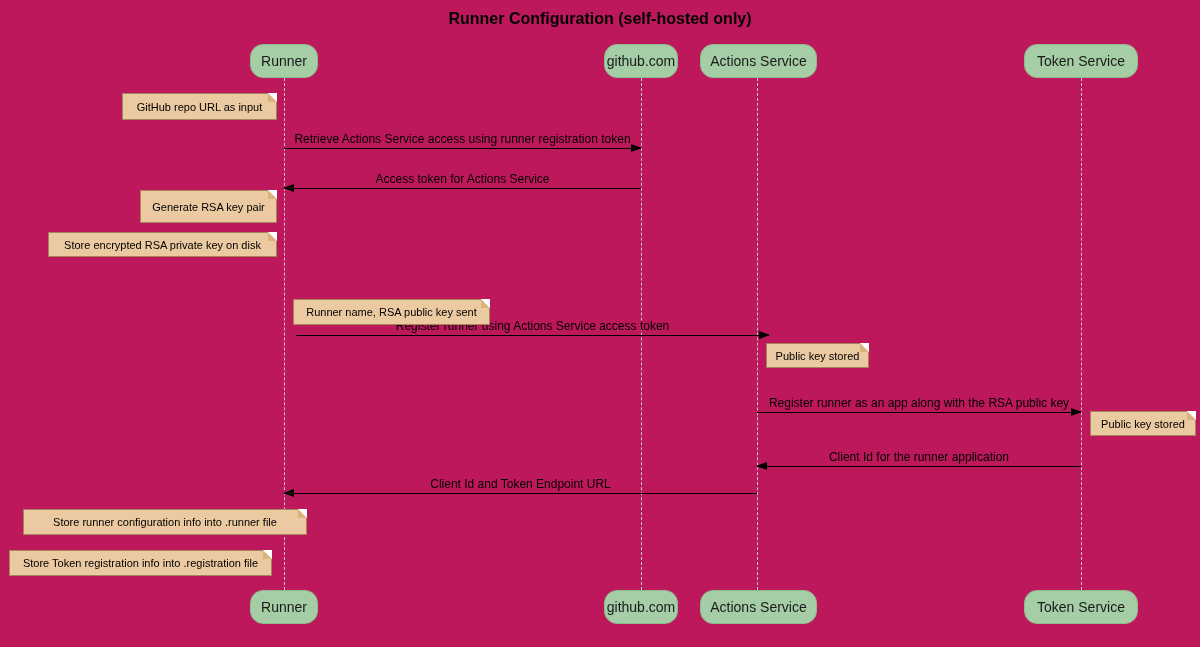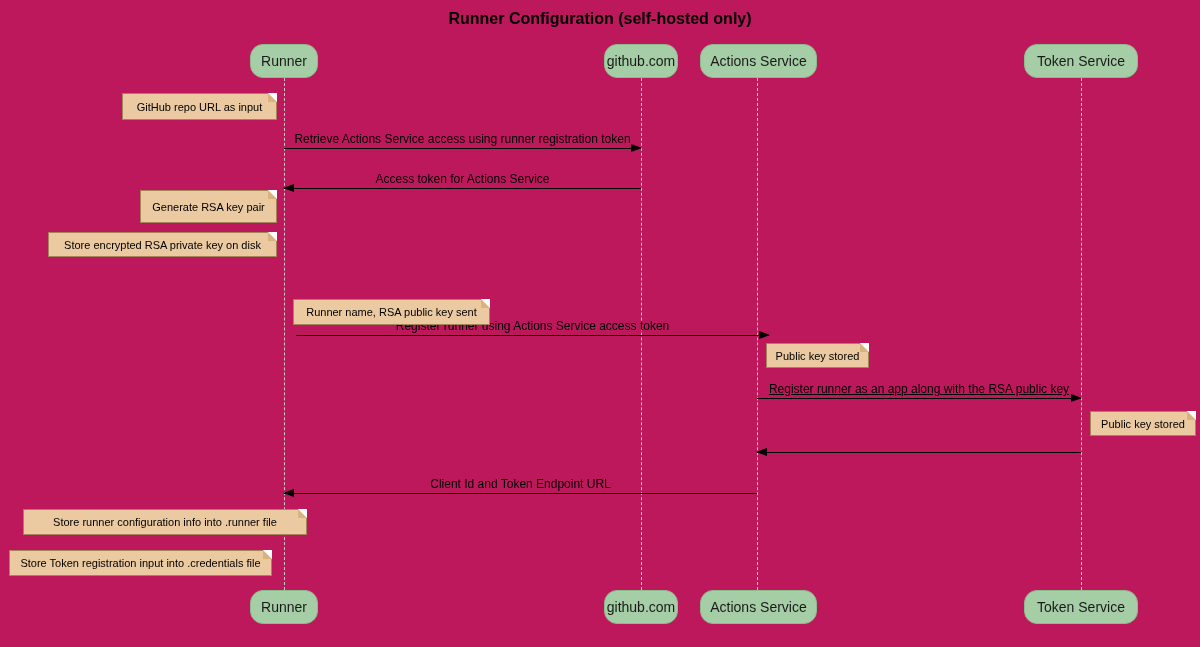--- a/index.html
+++ b/index.html
@@ -87,42 +87,43 @@
     </div>
   </div>
 
   <div class="msg" style="left:296px; top:271px; width:473px;margin-top:48px;">
     <div class="msg-label">Register runner using Actions Service access token</div>
     <div class="msg-line">
       <div class="arrow-right"></div>
     </div>
   </div>
 
-  <div class="msg" style="left:757px; top:382px; width:324px;text-decoration:underline;">
+  <div class="msg" style="left:757px; top:396px; width:324px;">
     <div class="msg-label">Register runner as an app along with the RSA public key</div>
     <div class="msg-line">
       <div class="arrow-right"></div>
     </div>
   </div>
 
   <div class="msg" style="left:757px; top:450px; width:324px;">
+    <div class="msg-label">Client Id for the runner application</div>
     <div class="msg-line">
       <div class="arrow-left"></div>
     </div>
   </div>
 
   <div class="msg" style="left:284px; top:477px; width:473px;">
     <div class="msg-label">Client Id and Token Endpoint URL</div>
     <div class="msg-line">
       <div class="arrow-left"></div>
     </div>
   </div>
 
   <div class="note" style="left:122px; top:93px;  width:155px; height:27px;">GitHub repo URL as input</div>
   <div class="note" style="left:140px; top:190px; width:137px; height:33px;">Generate RSA key pair</div>
   <div class="note" style="left:48px;  top:232px; width:229px; height:25px;">Store encrypted RSA private key on disk</div>
   <div class="note" style="left:293px; top:299px; width:197px; height:26px;">Runner name, RSA public key sent</div>
   <div class="note" style="left:766px; top:343px; width:103px; height:25px;">Public key stored</div>
   <div class="note" style="left:1090px; top:411px; width:106px; height:25px;">Public key stored</div>
   <div class="note" style="left:23px;  top:509px; width:284px; height:26px;">Store runner configuration info into .runner file</div>
-  <div class="note" style="left:9px;   top:550px; width:263px; height:26px;">Store Token registration input into .credentials file</div>
+  <div class="note" style="left:9px;   top:550px; width:263px; height:26px;">Store Token registration info into .registration file</div>
 
 </div>
 
 </body></html>

